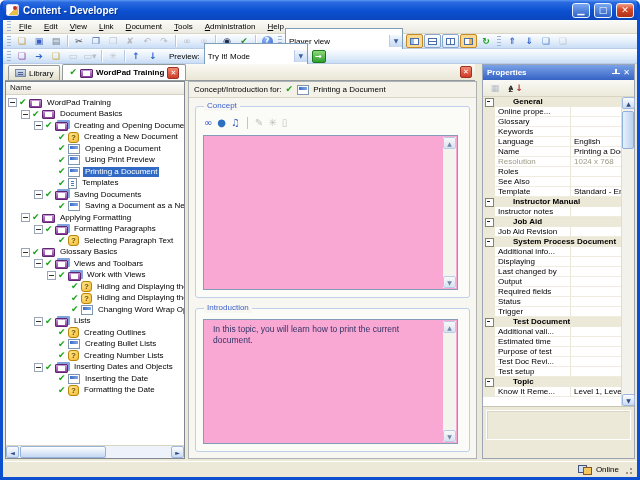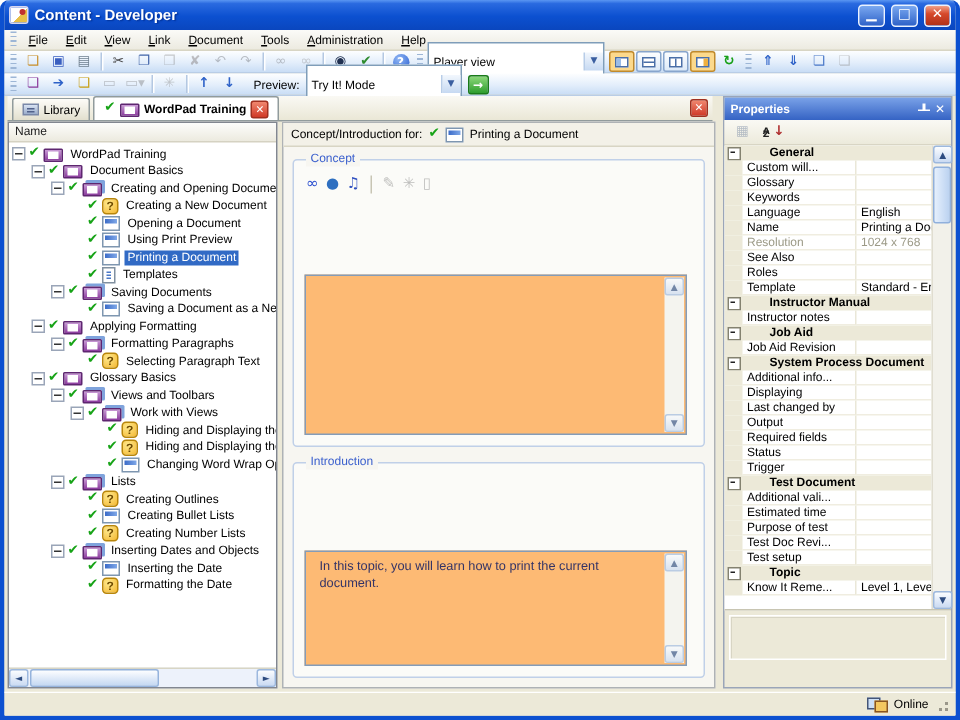--- a/index.html
+++ b/index.html
@@ -95,21 +95,21 @@
   .centerpanel{position:absolute;left:185px;top:17px;width:289px;bottom:2px;background:#F7F6F1;border:1px solid #AEB2B5;}
   .cheader{height:16px;display:flex;align-items:center;gap:4px;padding:0 5px;border-bottom:1px solid #D8D5C4;background:#F3F1E8;}
   .groupbox{position:absolute;left:6px;right:6px;border:1px solid #C0D0E8;border-radius:3px;background:#FBFBF8;}
   .gb-concept{top:24px;height:192px;}
   .gb-intro{top:226px;bottom:6px;}
   .gblabel{position:absolute;top:-6px;left:8px;background:#F7F6F1;padding:0 3px;color:#3A5FCD;line-height:10px;}
   .ctoolbar{position:absolute;left:8px;top:8px;height:16px;display:flex;align-items:center;gap:5px;}
   .cico{font-size:10px;line-height:1;}
   .cico.dis{opacity:.4;filter:grayscale(1);}
   .csep{width:1px;height:12px;background:#C8C5B4;margin:0 2px;}
-  .txtarea{position:absolute;left:7px;right:11px;bottom:7px;background:#fdba74;border:1px solid #849CB8;margin-top:48px;}
+  .txtarea{position:absolute;left:7px;right:11px;bottom:7px;background:#f9a8d4;border:1px solid #849CB8;}
   .gb-concept .txtarea{top:28px;}
   .gb-intro .txtarea{top:10px;}
   .txtcontent{position:absolute;inset:4px 16px 4px 9px;color:#333366;font-size:8.5px;line-height:11px;overflow:hidden;}
   .vsb{position:absolute;right:1px;top:1px;bottom:1px;width:13px;background:#F4F4EF;}
   .vsb .sarr{width:13px;opacity:.65;}
   .vsb .up{position:absolute;top:0;left:0;}
   .vsb .dn{position:absolute;bottom:0;left:0;}
 
   
   .propspanel{position:absolute;right:2px;top:0;width:153px;bottom:2px;background:#ECE9D8;border:1px solid #9AA5B8;display:flex;flex-direction:column;}
@@ -128,21 +128,21 @@
   .sortico::after{content:"Z";position:absolute;left:0;bottom:-1px;font-size:6px;font-weight:bold;color:#222;}
   .pgridwrap{flex:none;height:310px;position:relative;background:#fff;border-bottom:1px solid #C8C5B2;}
   .pgrid{position:absolute;left:0;top:0;right:13px;bottom:0;overflow:hidden;}
   .prow{display:flex;height:10px;line-height:9px;align-items:center;}
   .prow .mk{width:12px;flex:none;height:100%;background:#ECE9D8;position:relative;}
   .prow.cat{background:#ECE9D8;font-weight:bold;}
   .prow.cat .mk::before{content:"";position:absolute;left:2px;top:1px;width:7px;height:7px;border:1px solid #848270;background:#fff;}
   .prow.cat .mk::after{content:"";position:absolute;left:4px;top:4px;width:3px;height:1px;background:#222;}
   .prow .lb{width:76px;flex:none;padding-left:3px;border-right:1px solid #EAE7D8;border-bottom:1px solid #F0EDE0;height:100%;line-height:10px;white-space:nowrap;overflow:hidden;}
   .prow .vl{flex:1;padding-left:3px;border-bottom:1px solid #F0EDE0;height:100%;line-height:10px;white-space:nowrap;overflow:hidden;}
-  .prow.cat .clb{padding-left:18px;line-height:10px;}
+  .prow.cat .clb{padding-left:8px;line-height:10px;margin-left:10px;}
   .prow.disd .lb,.prow.disd .vl{color:#9C9A87;}
   .pvsb{position:absolute;right:0;top:0;bottom:0;width:13px;background:#F2F1EA;border-left:1px solid #E0DDD0;}
   .pvsb .up{position:absolute;top:0;left:0;}
   .pvsb .dn{position:absolute;bottom:0;left:0;}
   .pthumb{position:absolute;left:0;top:14px;width:12px;height:38px;background:linear-gradient(90deg,#E6F0FD,#BBD2F0);border:1px solid #90B0DC;border-radius:2px;}
   .pdesc{flex:none;height:30px;margin:3px;background:#ECE9D8;border:1px solid #fff;box-shadow:inset 1px 1px 0 #D8D5C4;}
 
   
   .statusbar{height:16px;flex:none;display:flex;align-items:center;justify-content:flex-end;gap:4px;background:#ECE9D8;border-top:1px solid #fff;padding:0 4px;}
   .net{width:14px;height:10px;position:relative;flex:none;}
@@ -575,21 +575,21 @@
           </span>
       </div>
       <div class="pgridwrap">
         <div class="pgrid" id="pgrid">
             <div class="prow cat">
               <span class="mk"></span>
               <span class="clb">General</span>
             </div>
             <div class="prow">
               <span class="mk"></span>
-              <span class="lb">Custom will...</span>
+              <span class="lb">Online prope...</span>
               <span class="vl"></span>
             </div>
             <div class="prow">
               <span class="mk"></span>
               <span class="lb">Glossary</span>
               <span class="vl"></span>
             </div>
             <div class="prow">
               <span class="mk"></span>
               <span class="lb">Keywords</span>
@@ -605,26 +605,26 @@
               <span class="lb">Name</span>
               <span class="vl">Printing a Document</span>
             </div>
             <div class="prow disd">
               <span class="mk"></span>
               <span class="lb">Resolution</span>
               <span class="vl">1024 x 768</span>
             </div>
             <div class="prow">
               <span class="mk"></span>
+              <span class="lb">Roles</span>
+              <span class="vl"></span>
+            </div>
+            <div class="prow">
+              <span class="mk"></span>
               <span class="lb">See Also</span>
-              <span class="vl"></span>
-            </div>
-            <div class="prow">
-              <span class="mk"></span>
-              <span class="lb">Roles</span>
               <span class="vl"></span>
             </div>
             <div class="prow">
               <span class="mk"></span>
               <span class="lb">Template</span>
               <span class="vl">Standard - English</span>
             </div>
             <div class="prow cat">
               <span class="mk"></span>
               <span class="clb">Instructor Manual</span>

